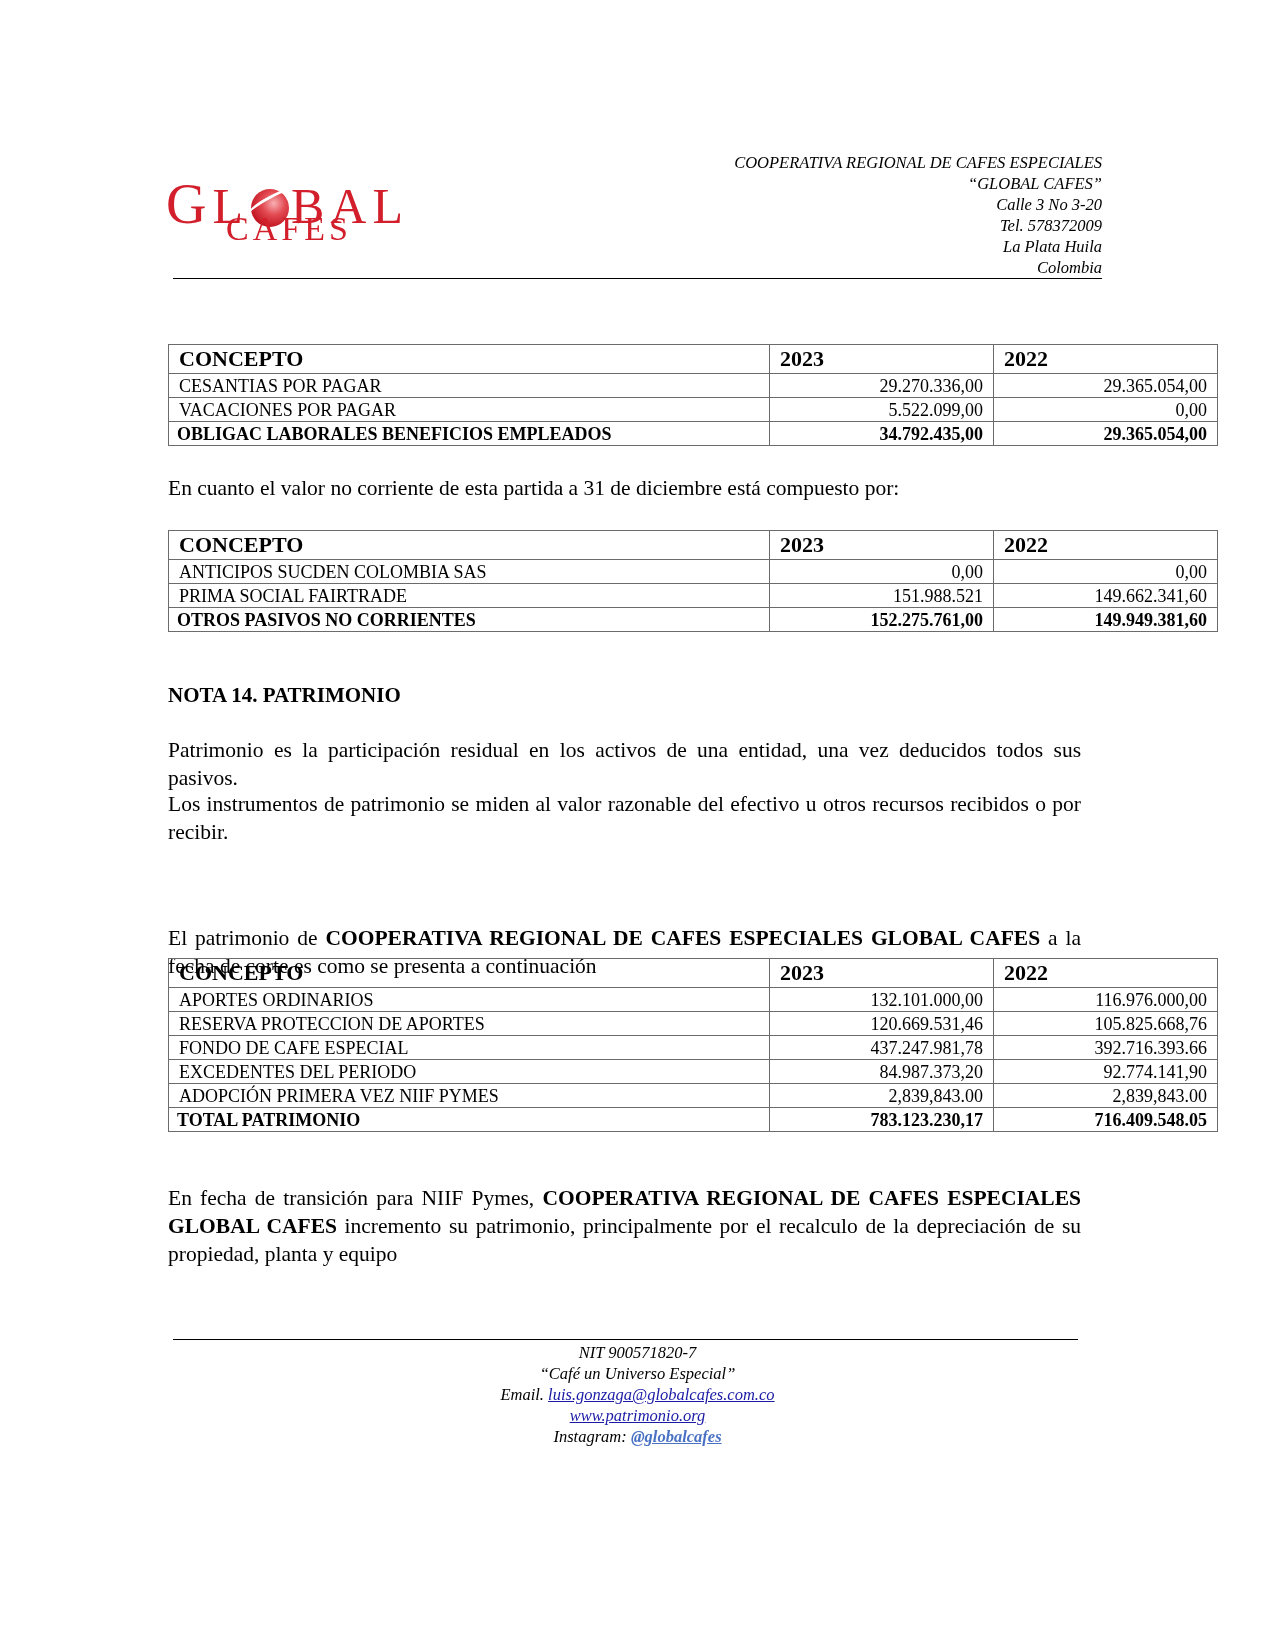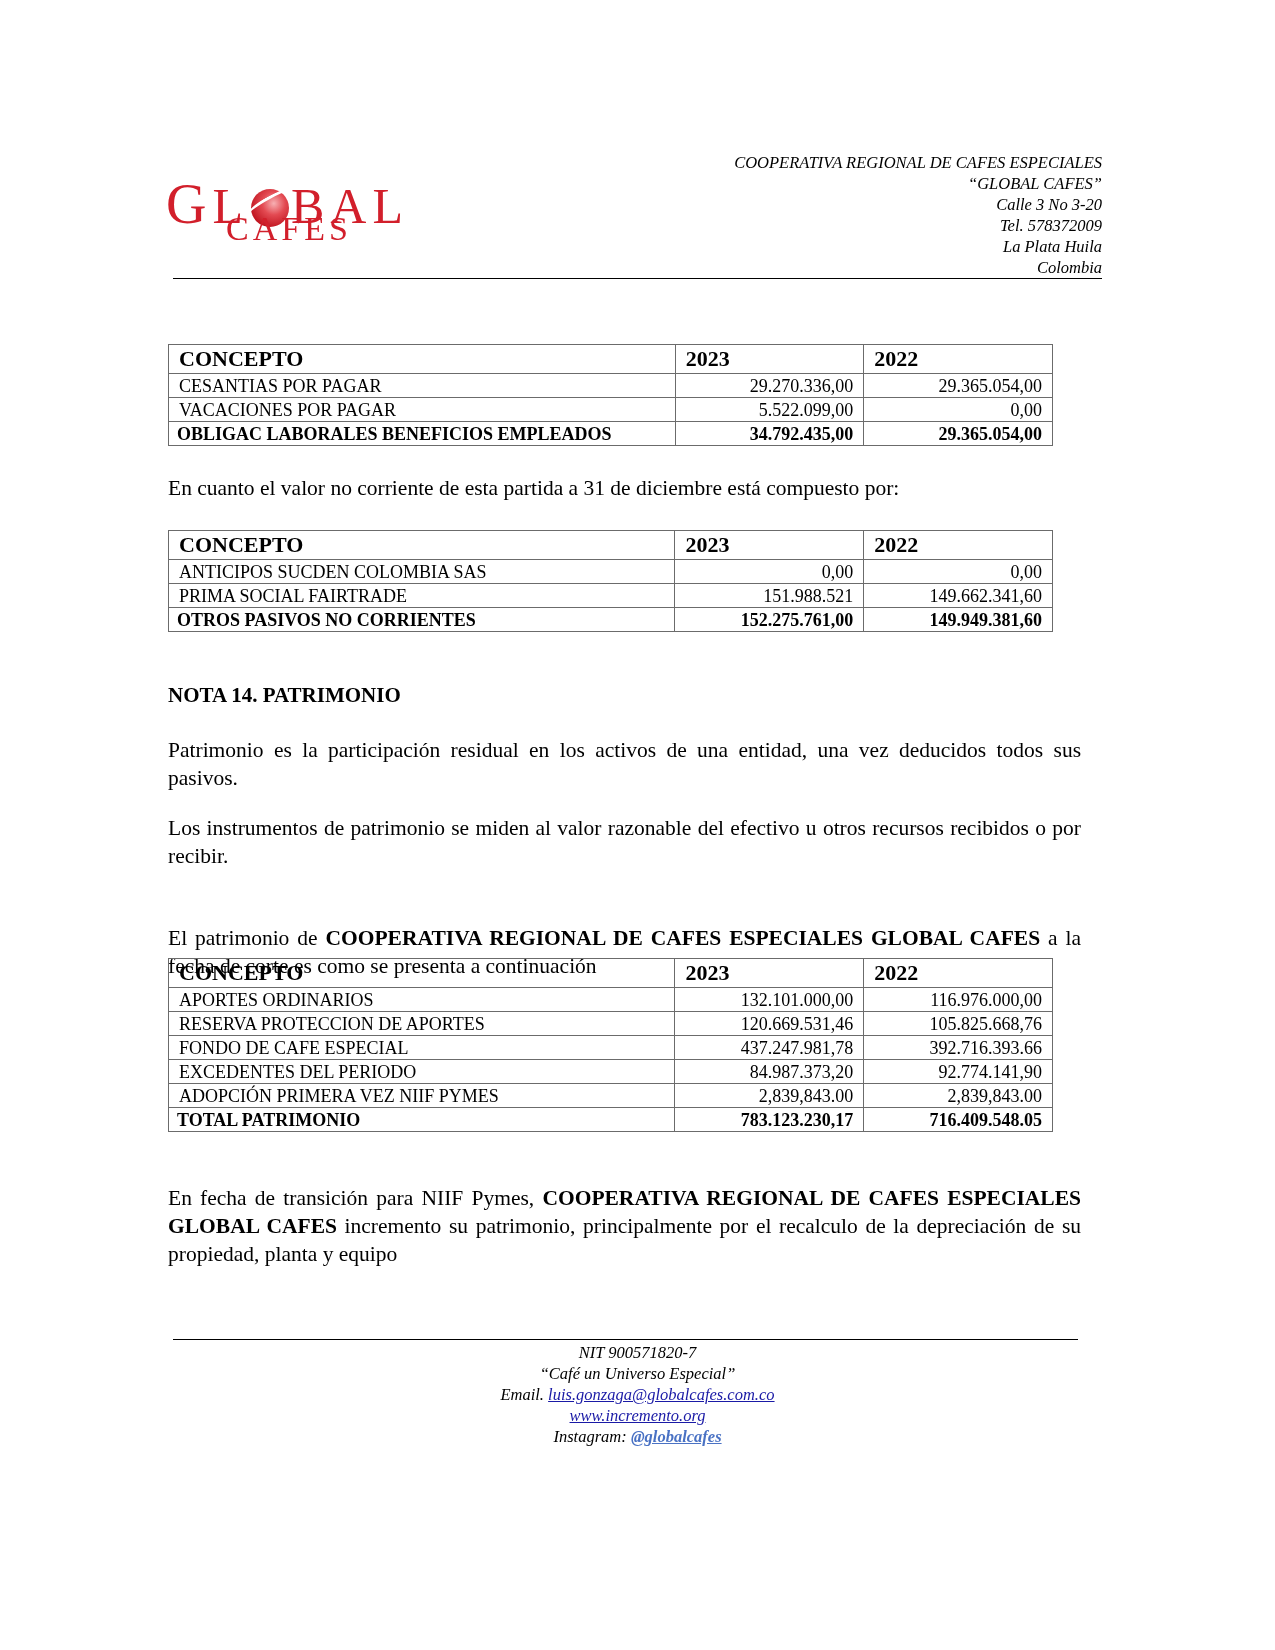--- a/index.html
+++ b/index.html
@@ -19,21 +19,21 @@
                       border-top:3px solid #fff; border-radius:50%; transform:rotate(-28deg); }
   .logo-cafes { position:absolute; left:60px; top:52px; font-size:34px; letter-spacing:4px;
                 color:#d21f2b; line-height:38px; }
 
   
   .addr { right:173px; top:152px; text-align:right; font-style:italic; font-size:16.5px; line-height:21px; }
   .addr div { white-space:nowrap; }
   .header-rule { left:173px; top:278px; width:929px; height:0; border-top:1.3px solid #000; }
 
   
-  table.fin { position:absolute; left:168px; width:885px; border-collapse:collapse; font-size:18px; }
+  table.fin { position:absolute; left:168px; width:1050px; border-collapse:collapse; font-size:18px; }
   table.fin td { border:1.6px solid #6b6b6b; padding:0 10px; height:23px; line-height:22px; white-space:nowrap; }
   table.fin td.c0 { width:486px; }
   table.fin td.c1 { width:168px; text-align:right; }
   table.fin td.c2 { width:168px; text-align:right; }
   table.fin tr.head td { font-weight:bold; font-size:22px; height:28px; line-height:28px; }
   table.fin tr.head td.c1, table.fin tr.head td.c2 { text-align:left; }
   table.fin tr.total td { font-weight:bold;padding-left:8px; }
 
   .para { left:168px; width:913px; font-size:21.5px; line-height:28px; text-align:justify; }
   .para b { font-weight:bold; }
@@ -110,21 +110,21 @@
   <tr class="total">
     <td class="c0">OTROS PASIVOS NO CORRIENTES</td>
     <td class="c1">152.275.761,00</td>
     <td class="c2">149.949.381,60</td>
   </tr>
 </tbody>
   </table>
 
 <div class="abs heading" style="top:683px;">NOTA 14. PATRIMONIO</div>
 <div class="abs para" style="top:736px;">Patrimonio es la participación residual en los activos de una entidad, una vez deducidos todos sus pasivos.</div>
-<div class="abs para" style="top:814px;">Los instrumentos de patrimonio se miden al valor razonable del efectivo u otros recursos recibidos o por recibir.</div>
+<div class="abs para" style="top:790px;">Los instrumentos de patrimonio se miden al valor razonable del efectivo u otros recursos recibidos o por recibir.</div>
 <div class="abs para" style="top:924px;"><span>El patrimonio de </span><b>COOPERATIVA REGIONAL DE CAFES ESPECIALES GLOBAL CAFES</b><span> a la fecha de corte es como se presenta a continuación</span></div>
 
 <table class="fin" style="top:958px;">
   <tbody>
       <tr class="head">
     <td class="c0">CONCEPTO</td>
     <td class="c1">2023</td>
     <td class="c2">2022</td>
   </tr>
   <tr>
@@ -160,15 +160,15 @@
 </tbody>
   </table>
 
 <div class="abs para" style="top:1184px;"><span>En fecha de transición para NIIF Pymes, </span><b>COOPERATIVA REGIONAL DE CAFES ESPECIALES GLOBAL CAFES</b><span> incremento su patrimonio, principalmente por el recalculo de la depreciación de su propiedad, planta y equipo</span></div>
 
 <div class="abs footer-rule"></div>
 <div class="abs footer">
   <div>NIT 900571820-7</div>
   <div>“Café un Universo Especial”</div>
   <div><span>Email. </span><a>luis.gonzaga@globalcafes.com.co</a></div>
-  <div><a>www.incremento.org</a></div>
+  <div><a>www.patrimonio.org</a></div>
   <div><span>Instagram: </span><a class="ig">@globalcafes</a></div>
 </div>
 
 </body></html>

